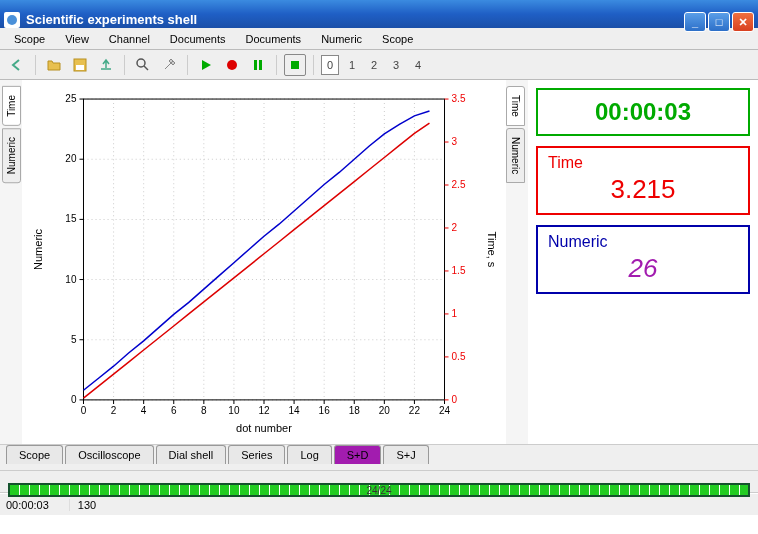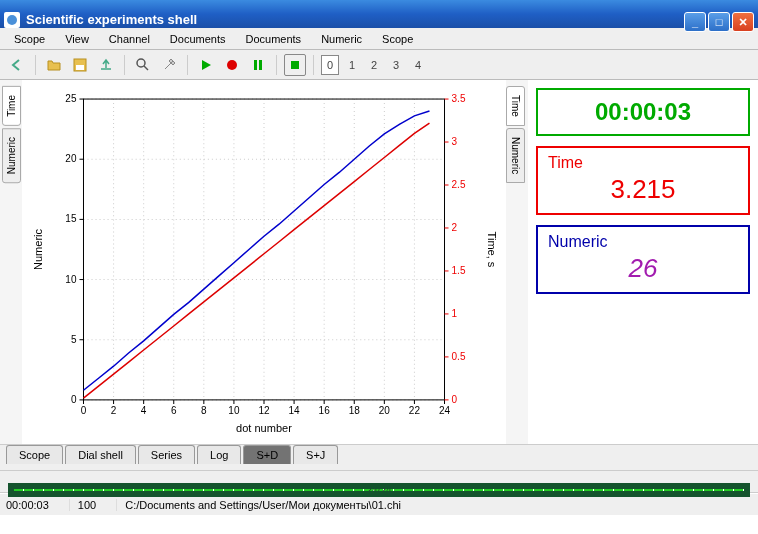--- a/index.html
+++ b/index.html
@@ -49,25 +49,25 @@
 .panel .pvalue { font-size: 26px; text-align: center; padding: 2px 0; }
 .panel.green .pvalue { color: #0a0; font-size: 24px; font-weight: bold; }
 .panel.red .plabel { color: #e00; }
 .panel.red .pvalue { color: #e00; }
 .panel.blue .plabel { color: #00a; }
 .panel.blue .pvalue { color: #a21caf; font-style: italic; }
 
 
 .bottom-tabs { height: 26px; background: #efefef; display: flex; align-items: flex-start; padding: 0 6px; border-bottom: 1px solid #ccc; }
 .btab { padding: 3px 12px; border: 1px solid #999; border-bottom: none; background: #e8e8e8; margin-right: 2px; font-size: 11px; cursor: pointer; border-radius: 3px 3px 0 0; }
-.btab.active { background: #737373; }
+.btab.active { background: #a21caf; }
 
 
 .progress-row { height: 22px; background: #efefef; padding: 3px 8px; display: flex; align-items: center; border-bottom: 1px solid #ccc; }
-.progress { flex: 1; height: 14px; border: 6px solid #14532d; background: #fca5a5; position: relative; overflow: hidden; margin-top: 16px; }
+.progress { flex: 1; height: 14px; border: 2px solid #14532d; background: #fca5a5; position: relative; overflow: hidden; margin-top: 16px; }
 .progress-fill { height: 100%; background: repeating-linear-gradient(to right, #2c2 0, #2c2 9px, #fff 9px, #fff 10px); width: 100%; }
 .progress-text { position: absolute; left: 50%; top: 50%; transform: translate(-50%, -50%); font-size: 10px; color: #333; }
 
 
 .statusbar { height: 22px; background: #efefef; display: flex; align-items: center; padding: 0 6px; font-size: 11px; border-top: 1px solid #fff; }
 .statusbar .cell { padding: 0 20px 0 0; border-right: 1px solid #ddd; margin-right: 8px; }
 .statusbar .cell:last-child { border-right: none; flex: 1; }
 
 
 .axis-label { font-size: 11px; fill: #000; }
@@ -278,31 +278,31 @@
     </div>
     <div class="panel blue">
       <div class="plabel">Numeric</div>
       <div class="pvalue">26</div>
     </div>
   </div>
 </div>
 
 <div class="bottom-tabs">
   <div class="btab">Scope</div>
+  <div class="btab">Oscilloscope</div>
   <div class="btab">Dial shell</div>
   <div class="btab">Series</div>
   <div class="btab">Log</div>
   <div class="btab active">S+D</div>
   <div class="btab">S+J</div>
 </div>
 
 <div class="progress-row">
   <div class="progress">
     <div class="progress-fill"></div>
     <div class="progress-text">24/24</div>
   </div>
 </div>
 
 <div class="statusbar">
   <div class="cell">00:00:03</div>
-  <div class="cell">100</div>
-  <div class="cell">C:/Documents and Settings/User/Мои документы\01.chi</div>
+  <div class="cell">130</div>
 </div>
 
 </body></html>

